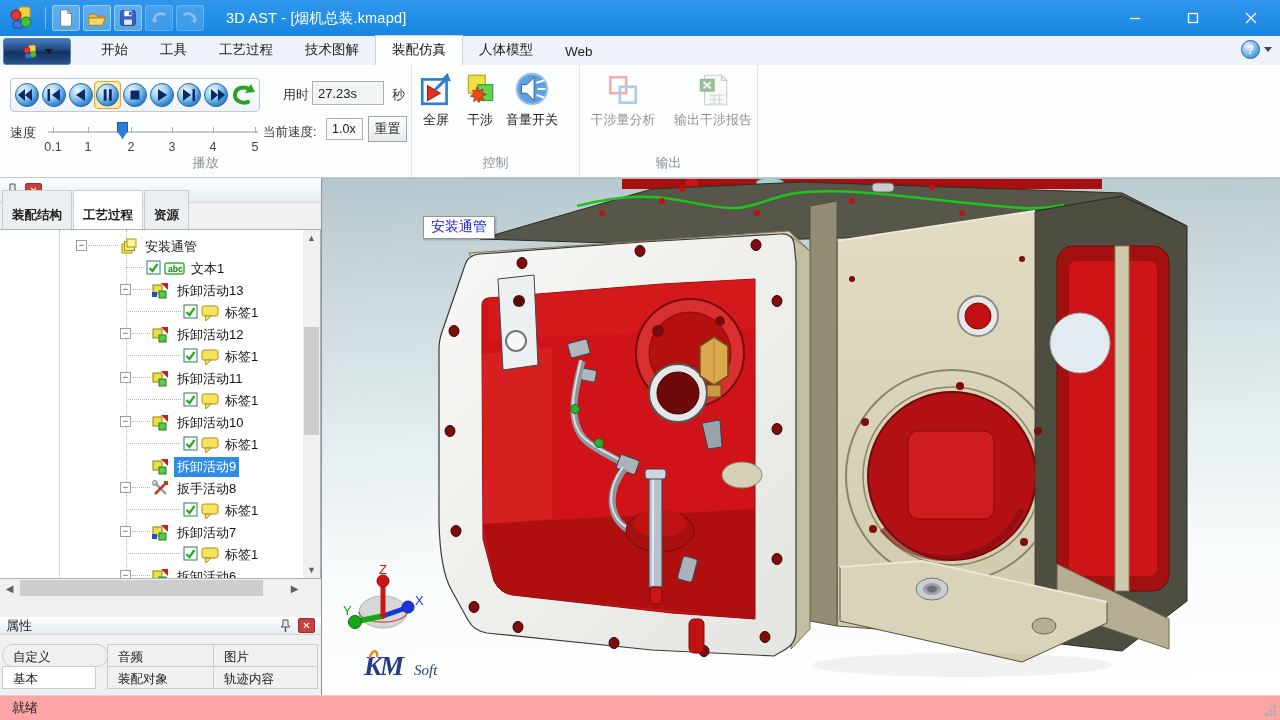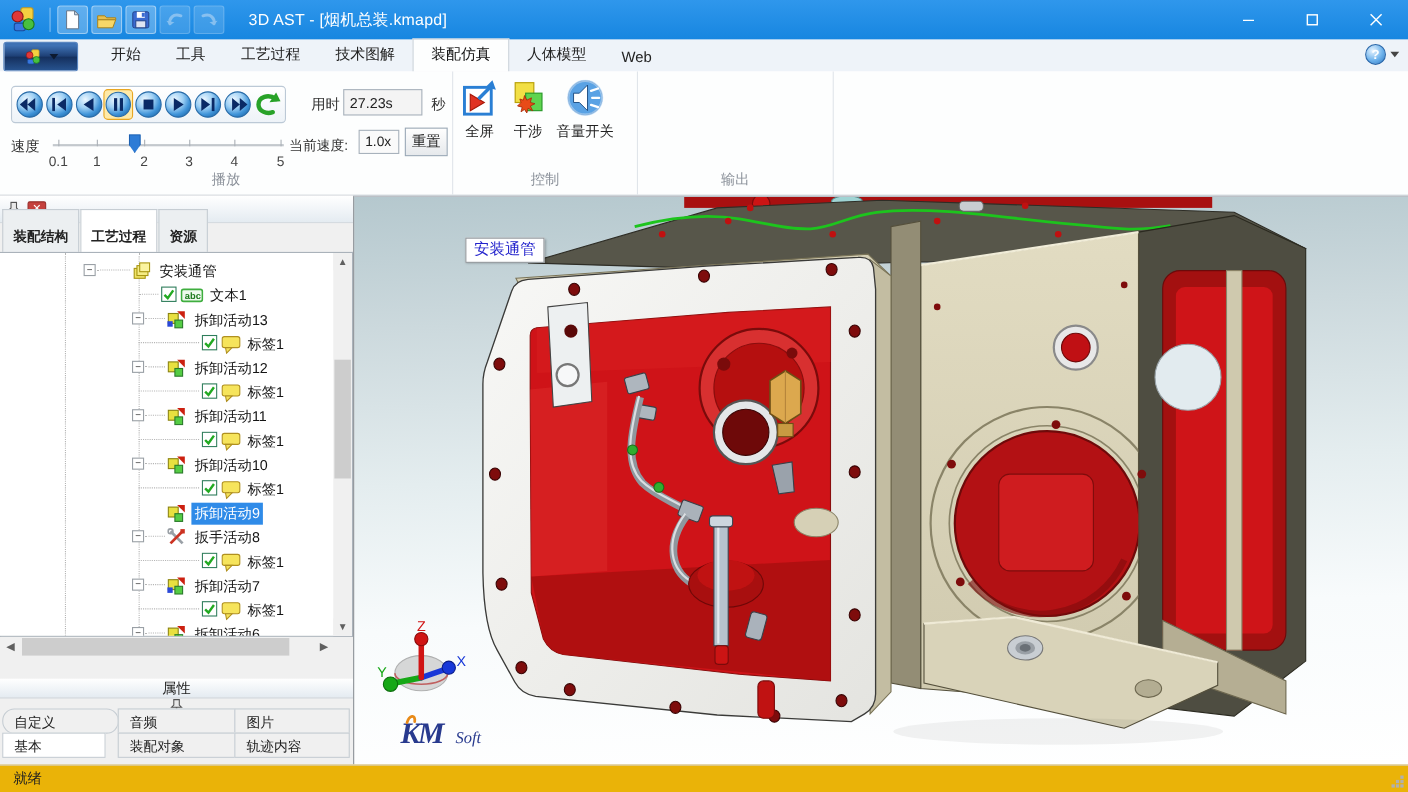--- a/index.html
+++ b/index.html
@@ -125,21 +125,21 @@
     border-left:1px solid #8d9398;border-top:1px solid #b6bcc1;
     background:linear-gradient(178deg,#b5c8ce 0%,#ccd9dd 22%,#e4edef 48%,#f8fbfc 72%,#ffffff 100%);
     overflow:hidden;}
   .model-svg{position:absolute;left:0;top:0;}
   .anno{position:absolute;left:101px;top:37px;background:#fff;border:1px solid #8f959a;
     box-shadow:1px 1px 2px rgba(0,0,0,.25);color:#2222cc;font-size:14px;padding:1px 7px 2px 7px;white-space:nowrap;}
   .axis{position:absolute;left:20px;top:385px;}
   .kmlogo{position:absolute;left:40px;top:468px;}
 
   
-  .statusbar{position:absolute;left:0;top:695px;width:1280px;height:25px;background:#eab308;
+  .statusbar{position:absolute;left:0;top:695px;width:1280px;height:25px;background:#fca5a5;
     border-top:1px solid #d5d5d5;display:flex;align-items:center;}
   .status-text{margin-left:12px;font-size:13px;color:#222;}
   .grip{position:absolute;right:3px;bottom:3px;}
 </style>
 </head>
 <body>
 
 <div class="app">
 
   <div class="titlebar">
@@ -424,20 +424,39 @@
             <path d="M7,12 h5 l7,-7 v22 l-7,-7 h-5 z" fill="#ffffff" stroke="#1a4a80" stroke-width=".8"></path>
             <path d="M22,10 l6,-2 M23,16 h6 M22,22 l6,2" stroke="#ffffff" stroke-width="2" stroke-linecap="round"></path>
           </svg>
           <span class="lbl">音量开关</span>
         </div>
       </div>
       <div class="grp-label">控制</div>
     </div>
 
     <div class="rgroup grp-output">
+      <div class="out-wrap">
+        <div class="ricon-btn disabled" style="width:82px;">
+          <svg width="36" height="36" viewBox="0 0 34 34">
+            <rect x="5" y="5" width="15" height="15" fill="none" stroke="#e06060" stroke-width="2.5"></rect>
+            <rect x="14" y="14" width="15" height="15" fill="none" stroke="#5aa0e0" stroke-width="2.5"></rect>
+          </svg>
+          <span class="lbl">干涉量分析</span>
+        </div>
+        <div class="ricon-btn disabled" style="width:94px;">
+          <svg width="36" height="36" viewBox="0 0 34 34">
+            <path d="M9,3 h16 l5,5 v23 h-21 z" fill="#f4f4f2" stroke="#9aa0a6"></path>
+            <path d="M25,3 l5,5 h-5 z" fill="#d8dde2" stroke="#9aa0a6"></path>
+            <rect x="5" y="7" width="13" height="11" fill="#3f8a3f" stroke="#20661f"></rect>
+            <path d="M8,9.5 l7,6 M15,9.5 l-7,6" stroke="#fff" stroke-width="1.6"></path>
+            <path d="M14,22 h13 M14,26 h13 M14,30 h13 M18,20 v11 M23,20 v11" stroke="#a8c4a8" stroke-width="1.2" fill="none"></path>
+          </svg>
+          <span class="lbl">输出干涉报告</span>
+        </div>
+      </div>
       <div class="grp-label">输出</div>
     </div>
   </div>
 
   <div class="main">
 
     <div class="dock">
 
       <div class="panel" style="top:0;height:432px;">
         <div class="phdr">
@@ -641,21 +660,21 @@
           <div class="varrow" style="bottom:0;">▼</div>
         </div>
         <div class="hscroll">
           <div class="harrow">◀</div>
           <div class="hthumb"></div>
           <div class="harrow" style="position:absolute;right:0;">▶</div>
         </div>
       </div>
 
       <div class="panel" style="top:439px;height:76px;">
-        <div class="phdr" style="height:18px;flex-direction:column;">
+        <div class="phdr" style="height:18px;">
           <span class="ptitle">属性</span>
           <span class="pin-ico">
             <svg width="13" height="14" viewBox="0 0 13 14">
                 <path d="M4,1 h5 v5 l2,2 H2 l2,-2 z" fill="#e8e8e8" stroke="#555"></path>
                 <line x1="6.5" y1="8" x2="6.5" y2="13" stroke="#555" stroke-width="1.4"></line>
               </svg>
           </span>
           <span class="close-ico">✕</span>
         </div>
         <div class="props-tabs" id="props-tabs">

